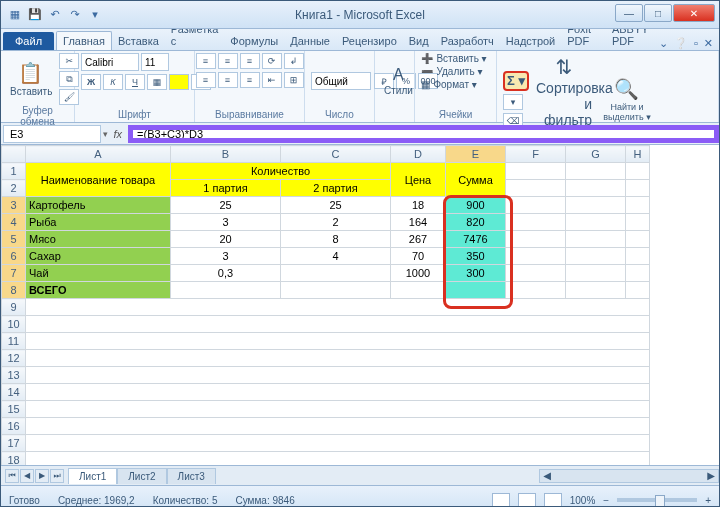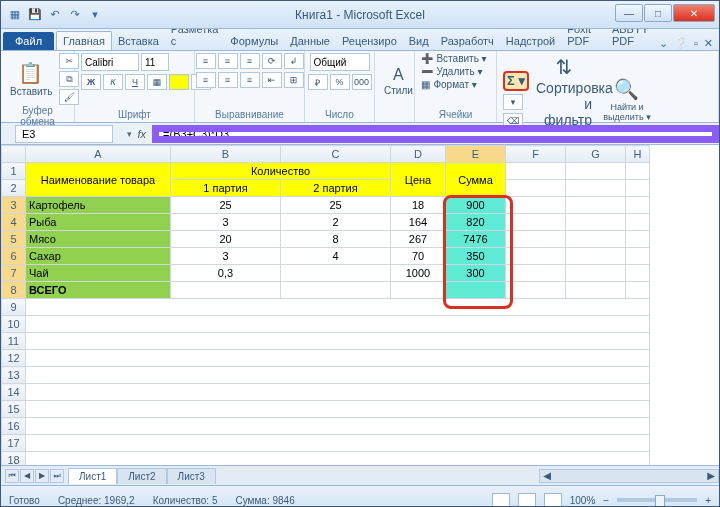--- a/index.html
+++ b/index.html
@@ -32,23 +32,23 @@
 .mini { width:20px; height:16px; border:1px solid #b0c8e0; background:#fff; font-size:9px; display:flex;align-items:center;justify-content:center; color:#3b5a7a;}
 .fontbox{display:flex; gap:2px;}
 .fontname{width:58px;height:18px;border:1px solid #b0c8e0;background:#fff;font-size:10px;padding:1px 3px;}
 .fontsize{width:28px;height:18px;border:1px solid #b0c8e0;background:#fff;font-size:10px;padding:1px 3px;}
 .minirow{display:flex;gap:2px;}
 .cellbtn{font-size:10px;color:#3b5a7a;display:flex;align-items:center;gap:3px;}
 .sigma{width:26px;height:20px;border:2px solid #d93020;border-radius:4px;display:flex;align-items:center;justify-content:center;font-size:13px;font-weight:bold;color:#3b5a7a;background:#f8e8b0;}
 
 
 .fbar{height:22px;background:#e8f0f8;border-bottom:1px solid #9db8d6;display:flex;align-items:center;}
-.namebox{width:98px;height:18px;margin:0 14px;background:#fff;border:1px solid #b0c8e0;font-size:11px;padding:1px 6px;}
+.namebox{width:98px;height:18px;margin:0 2px;background:#fff;border:1px solid #b0c8e0;font-size:11px;padding:1px 6px;}
 .fx{font-size:11px;font-style:italic;color:#555;padding:0 6px;}
-.formula{flex:1;height:18px;background:#fff;border:7px solid #8b5cf6;font-size:11px;padding:1px 4px;}
+.formula{flex:1;height:18px;background:#fff;border:5px solid #8b5cf6;font-size:11px;padding:1px 4px;}
 
 
 .gridwrap{position:relative;background:#fff;height:320px;overflow:hidden;}
 table.grid{border-collapse:collapse;table-layout:fixed;}
 .grid th,.grid td{border:1px solid #d0d7de;font-size:11px;height:17px;padding:0 3px;overflow:hidden;white-space:nowrap;}
 .grid th{background:linear-gradient(#f5f8fb,#e3ecf5);color:#44607f;font-weight:normal;text-align:center;}
 .grid th.sel{background:#f8d88a;}
 .grid .rh{width:24px;text-align:center;background:linear-gradient(#f5f8fb,#e3ecf5);}
 .grid .rh.sel{background:#f8d88a;}
 .colA{width:145px;} .colB{width:110px;} .colC{width:110px;} .colD{width:55px;} .colE{width:60px;} .colF{width:60px;} .colG{width:60px;} .colH{width:24px;}
@@ -168,21 +168,21 @@
         <div class="mini">≡</div>
         <div class="mini">≡</div>
         <div class="mini">≡</div>
         <div class="mini">⇤</div>
         <div class="mini">⊞</div>
       </div>
     </div>
     <div class="group-label">Выравнивание</div>
   </div>
   <div class="group" style="width:70px">
-    <div class="group-body" style="flex-direction:column;gap:3px">
+    <div class="group-body" style="flex-direction:row;gap:3px">
       <input class="fontname" style="width: 60px;" value="Общий">
       <div class="minirow">
         <div class="mini">₽</div>
         <div class="mini">%</div>
         <div class="mini">000</div>
       </div>
     </div>
     <div class="group-label">Число</div>
   </div>
   <div class="group" style="width:40px">

